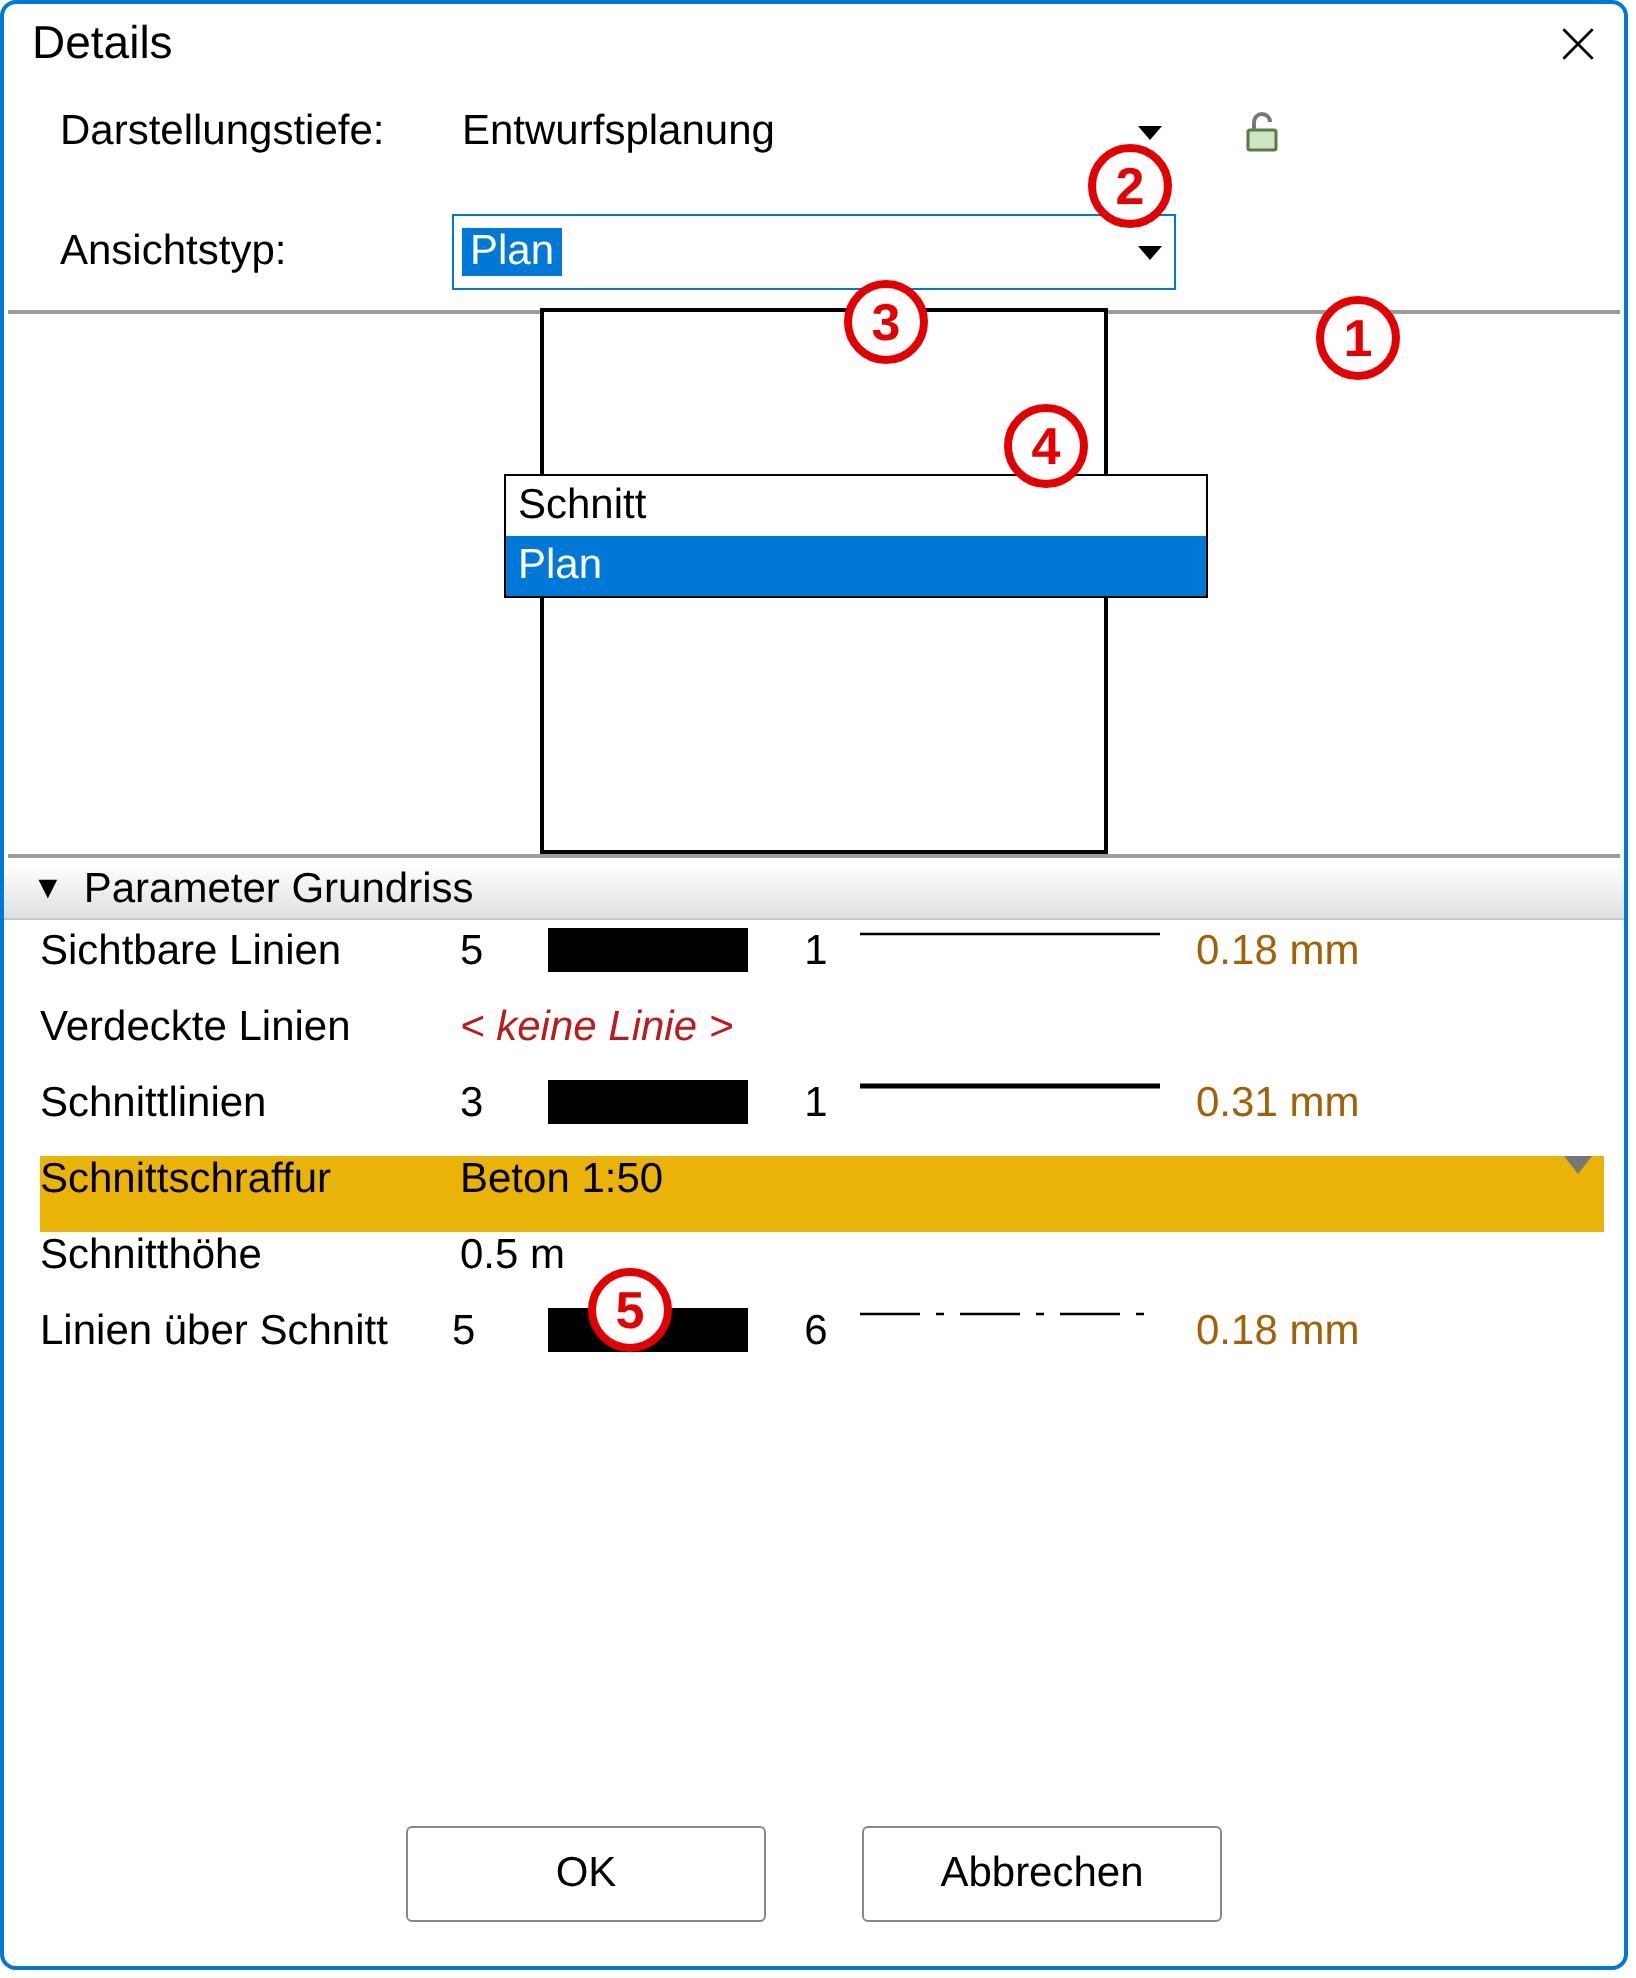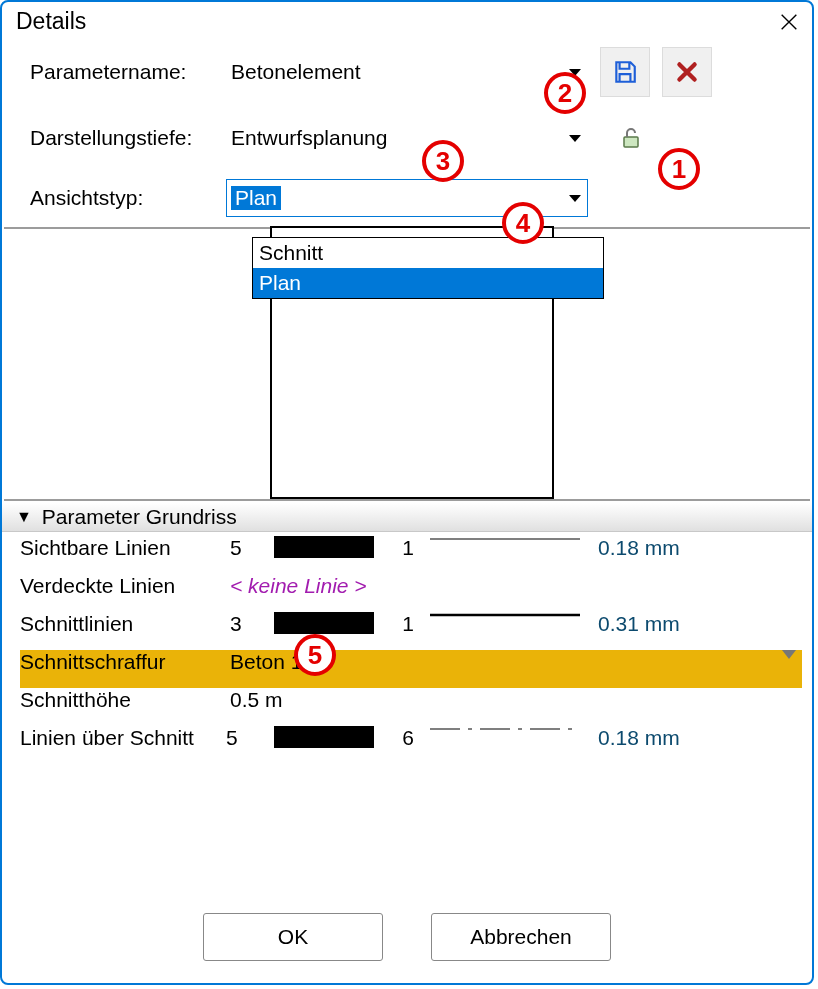--- a/index.html
+++ b/index.html
@@ -26,22 +26,22 @@
 .preview-box{position:absolute;left:266px;top:-3px;width:284px;height:273px;border:2px solid #000;background:#fff;box-sizing:border-box;z-index:1}
 .section-hdr{display:flex;align-items:center;gap:10px;padding:2px 10px 2px 14px;background:linear-gradient(#fff,#e0e0e0);border-bottom:1px solid #c8c8c8}
 .section-hdr .chev{font-size:16px}
 .grid{padding:4px 10px 0 18px;flex:1}
 .grow{display:flex;align-items:flex-start;height:38px}
 .grow .c1{width:210px}
 .grow .c2{width:44px}
 .grow .swatch{width:100px;height:22px;background:#000}
 .grow .c3{width:28px;text-align:center;margin-left:20px}
 .grow .lineprev{width:150px;display:flex;align-items:center;justify-content:center;margin-left:8px}
-.grow .mm{color:#0c4a6e;margin-left:18px}
-.grow .none{color:#a21caf;font-style:italic}
+.grow .mm{color:#a16207;margin-left:18px}
+.grow .none{color:#b91c1c;font-style:italic}
 .grow.highlight{background:#eab308;position:relative}
 .grow.highlight .tri{position:absolute;right:6px;width:0;height:0;border-left:7px solid transparent;border-right:7px solid transparent;border-top:9px solid #777}
 .buttons{display:flex;justify-content:center;gap:48px;padding:18px 0 22px}
 .buttons button{width:180px;height:48px;background:#fff;border:1px solid #888;font-size:21px;border-radius:3px}
 .anno{position:absolute;width:42px;height:42px;border:4px solid #e40000;border-radius:50%;display:flex;align-items:center;justify-content:center;color:#e40000;font-weight:bold;font-size:26px;background:#fff;z-index:50;box-sizing:border-box}
 svg.line{width:150px;height:6px}
 </style>
 </head>
 <body>
 
@@ -51,37 +51,20 @@
     <div class="title">Details</div>
     <div class="close-x">
       <svg viewBox="0 0 24 24">
           <path d="M4 4 L20 20 M20 4 L4 20" stroke="#000" stroke-width="1.5" fill="none"></path>
         </svg>
     </div>
   </div>
 
   <div class="form-area">
 
-    <div class="form-row">
-      <div class="label">Parametername:</div>
-      <div class="dropdown dd-parametername">
-        <span class="dd-val">Betonelement</span>
-        <span class="caret"></span>
-      </div>
-      <div class="icon-btn">
-        <svg viewBox="0 0 24 24">
-            <path d="M4 3h13l4 4v14H4z M7 3v6h9V3 M7 21v-7h10v7" fill="none" stroke="#1e5fd8" stroke-width="2"></path>
-          </svg>
-      </div>
-      <div class="icon-btn">
-        <svg viewBox="0 0 24 24">
-            <path d="M5 5l14 14M19 5L5 19" stroke="#b02020" stroke-width="4" stroke-linecap="round"></path>
-          </svg>
-      </div>
-    </div>
 
     <div class="form-row">
       <div class="label">Darstellungstiefe:</div>
       <div class="dropdown dd-darstellung">
         <span class="dd-val">Entwurfsplanung</span>
         <span class="caret"></span>
       </div>
       <div class="lock-btn">
         <svg viewBox="0 0 24 24" width="24" height="24">
           <rect x="5" y="11" width="14" height="10" rx="1" fill="#cde7c0" stroke="#5a7a4a" stroke-width="1.5"></rect>

